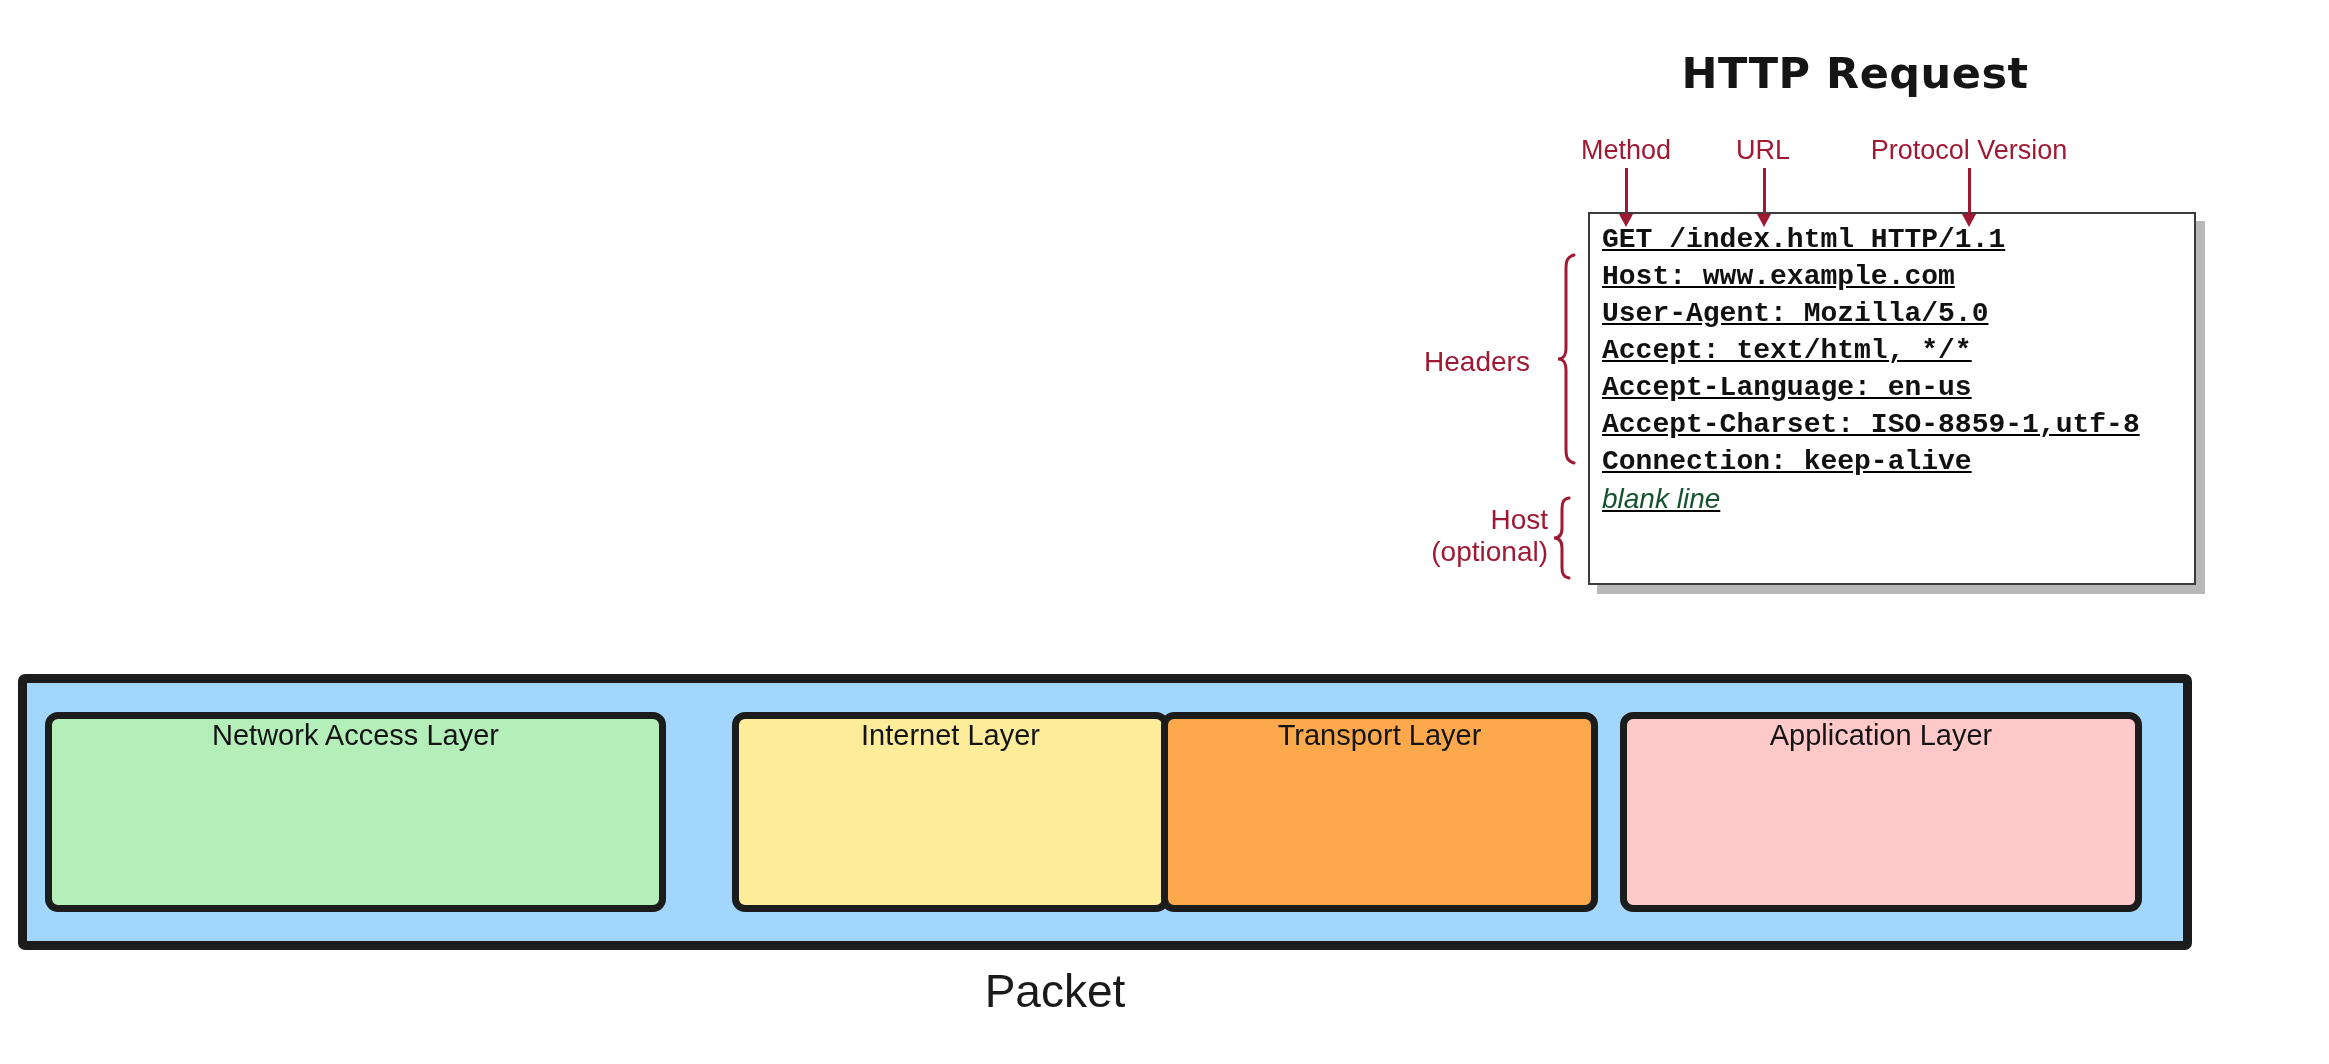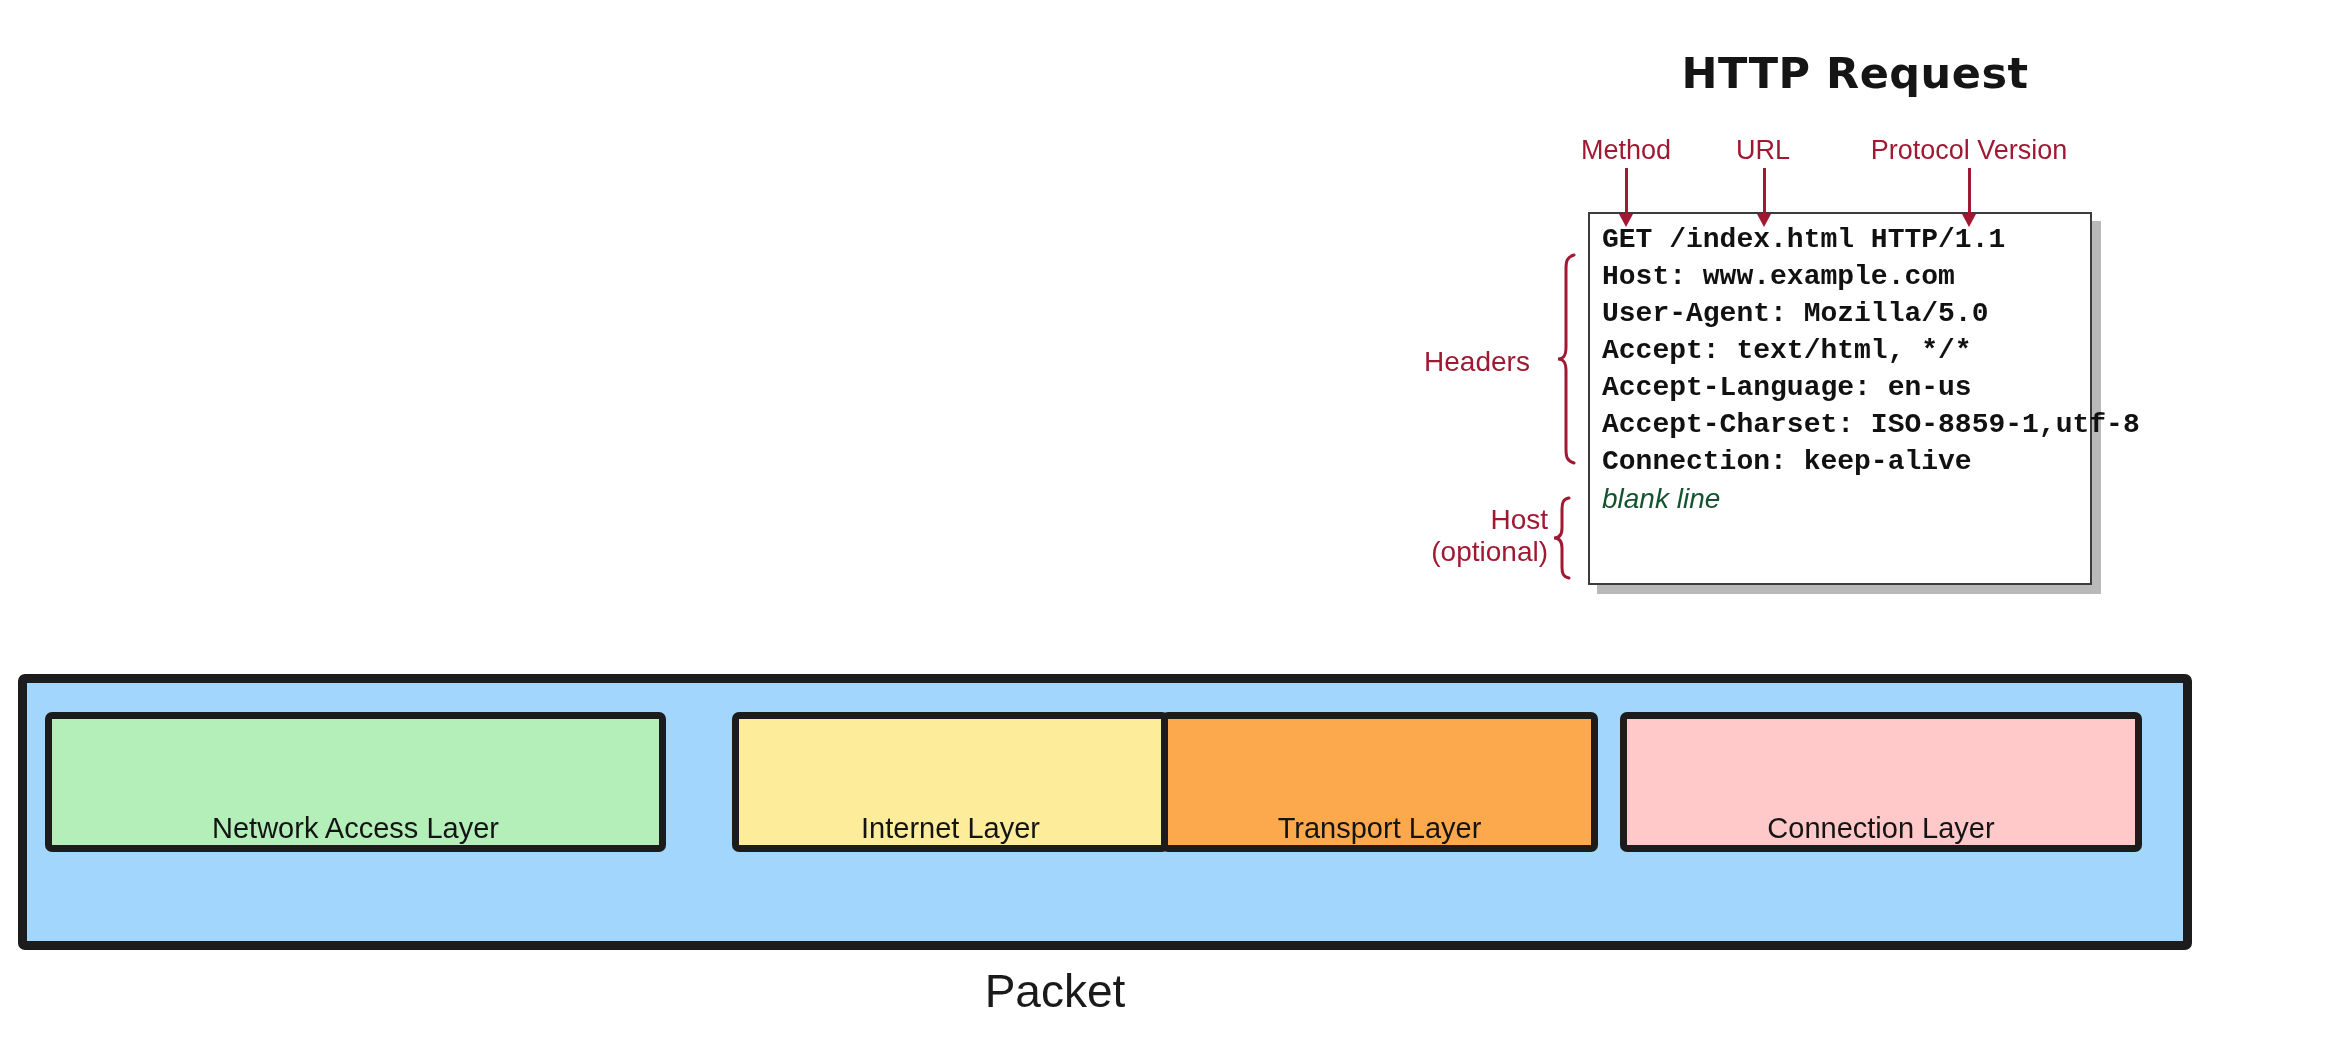--- a/index.html
+++ b/index.html
@@ -34,26 +34,27 @@
   }
   .arrow .head{
     position:absolute;left:-7px;top:46px;width:0;height:0;
     border-left:7px solid transparent;border-right:7px solid transparent;
     border-top:13px solid #A01933;
   }
   .arrow-method{left:1626px;top:168px;}
   .arrow-url{left:1764px;top:168px;}
   .arrow-protocol{left:1969px;top:168px;}
   .request-box{
-    position:absolute;left:1588px;top:212px;width:504px;height:373px;
+    position:absolute;left:1588px;top:212px;width:608px;height:373px;
     box-sizing:border-box;
     background:#ffffff;
     border:2px solid #3c3c3c;
     box-shadow:9px 9px 0 #b9b9b9;
     padding:7px 0 0 12px;
+    text-decoration:underline;
   }
   .code-line{
     font-family:"Liberation Mono","DejaVu Sans Mono",monospace;
     font-weight:bold;
     font-size:28px;line-height:37px;
     color:#111;white-space:pre;
   }
   .blank-line{
     font-family:"Liberation Sans",sans-serif;
     font-style:italic;font-weight:normal;
@@ -69,24 +70,24 @@
     color:#A01933;font-size:28px;line-height:32px;
     text-align:right;white-space:nowrap;
   }
   
   .packet-outer{
     position:absolute;left:18px;top:674px;width:2174px;height:276px;
     box-sizing:border-box;
     border:9px solid #1C1C1C;border-radius:7px;
   }
   .layer-box{
-    position:absolute;top:712px;height:140px;
+    position:absolute;top:712px;height:200px;
     box-sizing:border-box;
-    border:7px solid #1C1C1C;border-radius:7px;
-    display:flex;align-items:flex-end;justify-content:center;
+    border:7px solid #1C1C1C;border-radius:13px;
+    display:flex;align-items:flex-start;justify-content:center;
   }
   .layer-box .layer-label{
     font-size:29px;color:#141414;
   }
   .layer-0{left:45px;width:621px;}
   .layer-1{left:696px;width:437px;}
   .layer-2{left:1161px;width:437px;}
   .layer-3{left:1620px;width:522px;}
   .packet-caption{
     position:absolute;left:900px;top:964px;width:310px;
@@ -147,18 +148,18 @@
   <div class="layer-box layer-0" style="background-color: rgb(180, 239, 186);">
     <span class="layer-label">Network Access Layer</span>
   </div>
   <div class="layer-box layer-1" style="background-color: rgb(253, 236, 154); margin-left: 36px;">
     <span class="layer-label">Internet Layer</span>
   </div>
   <div class="layer-box layer-2" style="background-color: rgb(252, 169, 77);">
     <span class="layer-label">Transport Layer</span>
   </div>
   <div class="layer-box layer-3" style="background-color: rgb(255, 201, 202);">
-    <span class="layer-label">Connection Layer</span>
+    <span class="layer-label">Application Layer</span>
   </div>
 
   <div class="packet-caption">Packet</div>
 
 </div>
 
 </body></html>

